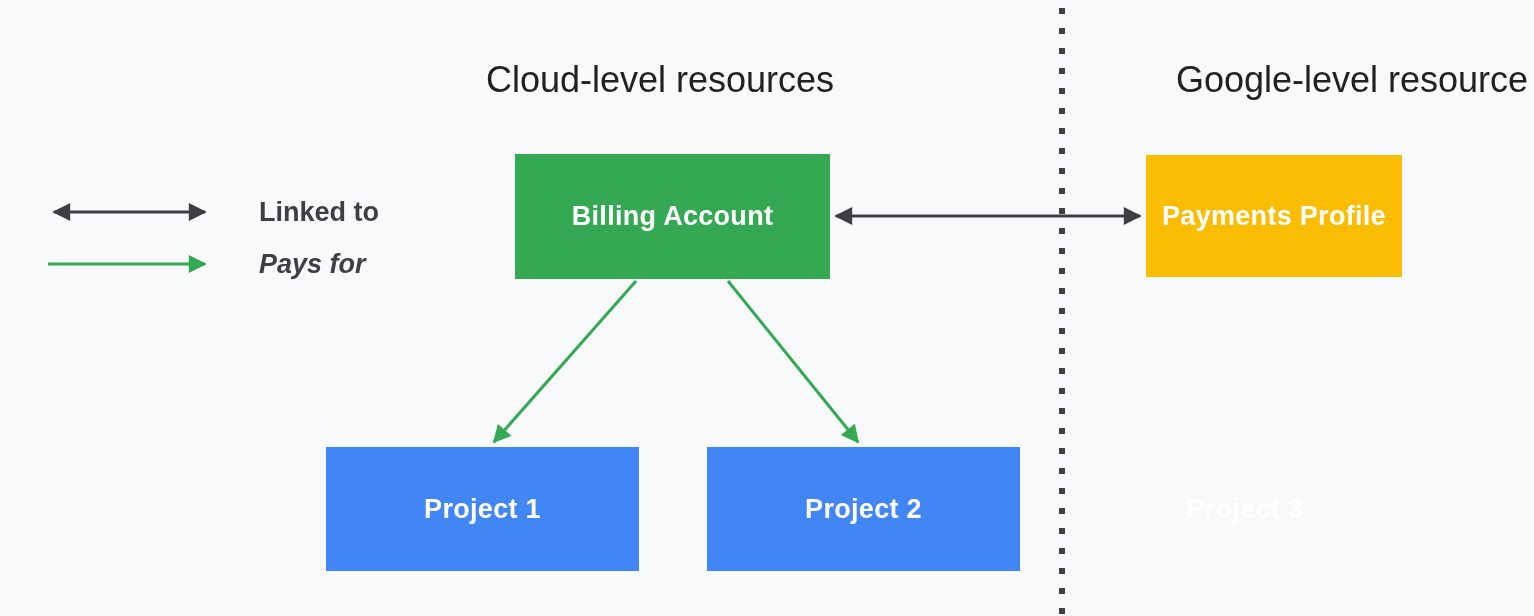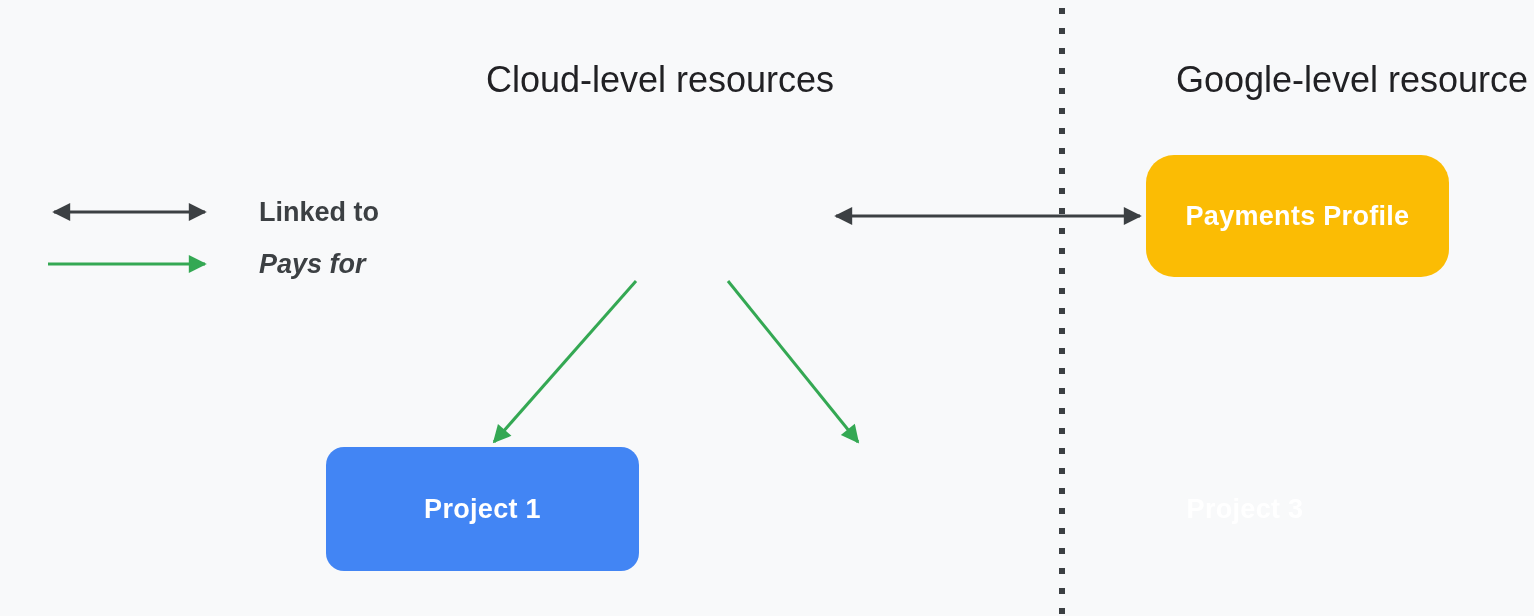--- a/index.html
+++ b/index.html
@@ -58,22 +58,22 @@
     display: flex;
     align-items: center;
     justify-content: center;
     color: #FFFFFF;
     font-size: 27px;
     font-weight: 700;
     letter-spacing: 0.3px;
     white-space: nowrap;
   }
   #node-billing  { left: 515px;  top: 154px; width: 315px; height: 125px; background: var(--green,  #34A853); }
-  #node-payments { left: 1146px; top: 155px; width: 303px; height: 122px; background: var(--yellow, #FBBC04); border-radius: 28px; }
-  #node-project1 { left: 326px;  top: 447px; width: 313px; height: 124px; background: var(--blue,   #4285F4); border-radius: 18px; }
+  #node-payments { left: 1146px; top: 155px; width: 256px; height: 122px; background: var(--yellow, #FBBC04); }
+  #node-project1 { left: 326px;  top: 447px; width: 313px; height: 124px; background: var(--blue,   #4285F4); }
   #node-project2 { left: 707px;  top: 447px; width: 313px; height: 124px; background: var(--blue,   #4285F4); }
   #node-project3 { left: 1105px; top: 447px; width: 280px; height: 124px; background: transparent; color: var(--white, #FFFFFF); }
 </style>
 </head>
 <body>
 
 <div id="canvas">
 
   <svg class="edges" viewBox="0 0 1534 616" xmlns="http://www.w3.org/2000/svg">
     <defs>
@@ -99,27 +99,33 @@
   </svg>
 
   <div id="cloud-title" class="region-title">Cloud-level resources</div>
 
   <div id="google-title" class="region-title">Google-level resource</div>
 
   <div id="legend-linked" class="legend-label">Linked to</div>
 
   <div id="legend-pays" class="legend-label">Pays for</div>
 
+  <div id="node-billing" class="node">
+    <span>Billing Account</span>
+  </div>
 
   <div id="node-payments" class="node">
     <span>Payments Profile</span>
   </div>
 
   <div id="node-project1" class="node">
     <span>Project 1</span>
   </div>
 
+  <div id="node-project2" class="node">
+    <span>Project 2</span>
+  </div>
 
   <div id="node-project3" class="node">
     <span>Project 3</span>
   </div>
 
 </div>
 
 </body></html>

